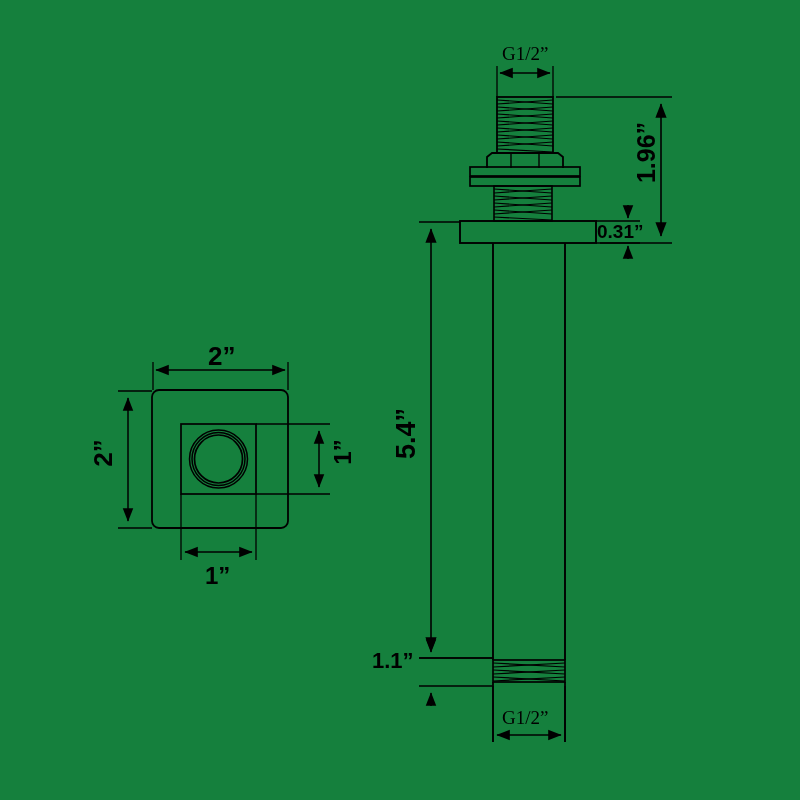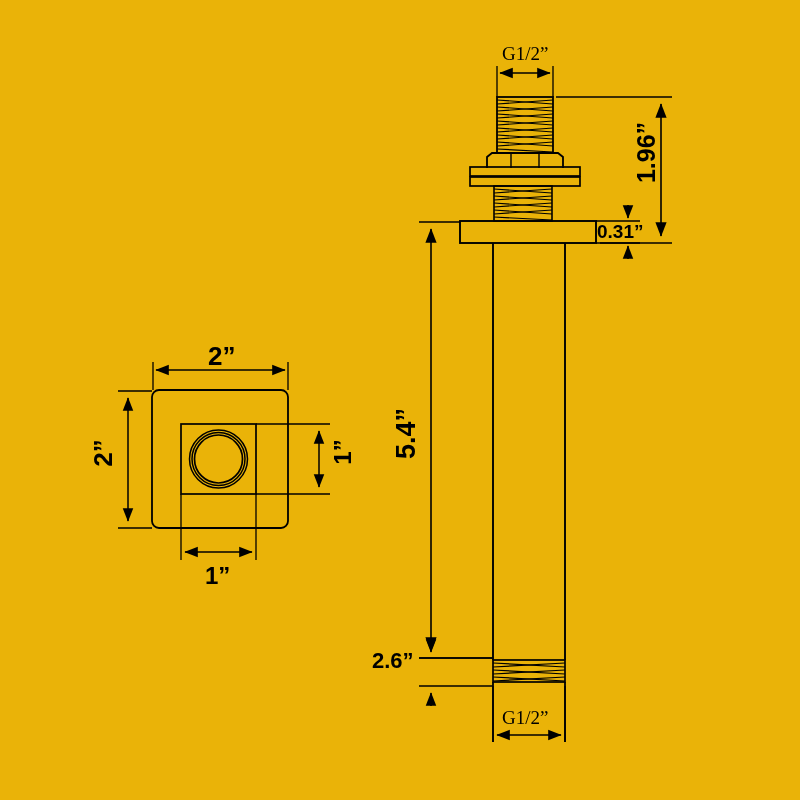--- a/index.html
+++ b/index.html
@@ -8,21 +8,21 @@
     padding: 0;
     background: #ffffff;
   }
   body {
     font-family: "Liberation Sans", sans-serif;
   }
   #sheet {
     position: relative;
     width: 800px;
     height: 800px;
-    background: #eab308;
+    background: #15803d;
     overflow: hidden;
   }
   #sheet svg {
     position: absolute;
     left: 0;
     top: 0;
     width: 800px;
     height: 800px;
   }
   .dim-label {
@@ -221,21 +221,21 @@
   </svg>
 
   <div class="dim-label serif lbl-g12-top">G1/2”</div>
 
   <div class="dim-label lbl-196 rot90">1.96”</div>
 
   <div class="dim-label lbl-031">0.31”</div>
 
   <div class="dim-label lbl-54 rot90">5.4”</div>
 
-  <div class="dim-label lbl-26">2.6”</div>
+  <div class="dim-label lbl-26">1.1”</div>
 
   <div class="dim-label serif lbl-g12-bottom">G1/2”</div>
 
   <div class="dim-label lbl-2w">2”</div>
 
   <div class="dim-label lbl-2h rot90">2”</div>
 
   <div class="dim-label lbl-1r rot90">1”</div>
 
   <div class="dim-label lbl-1b">1”</div>

